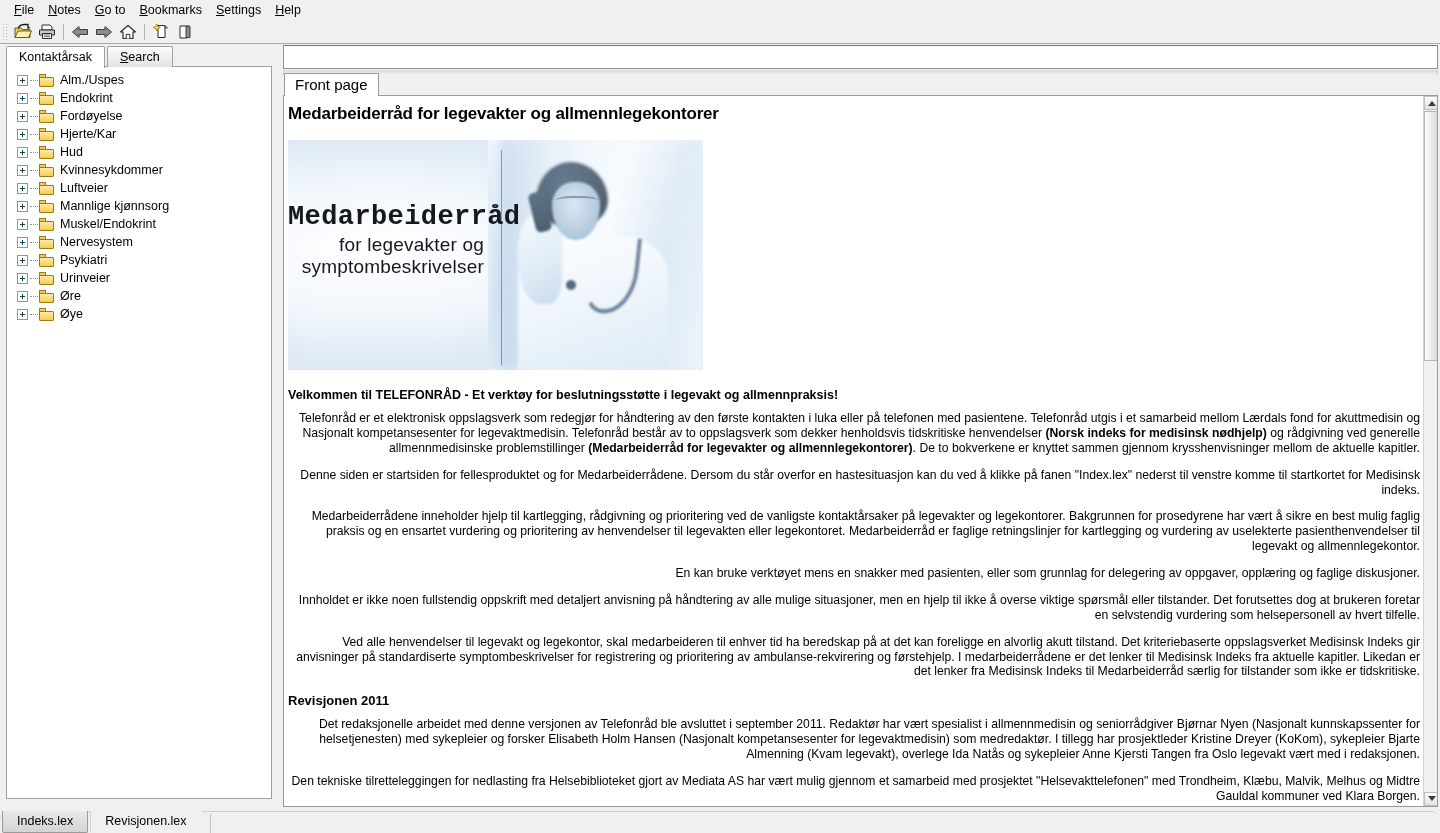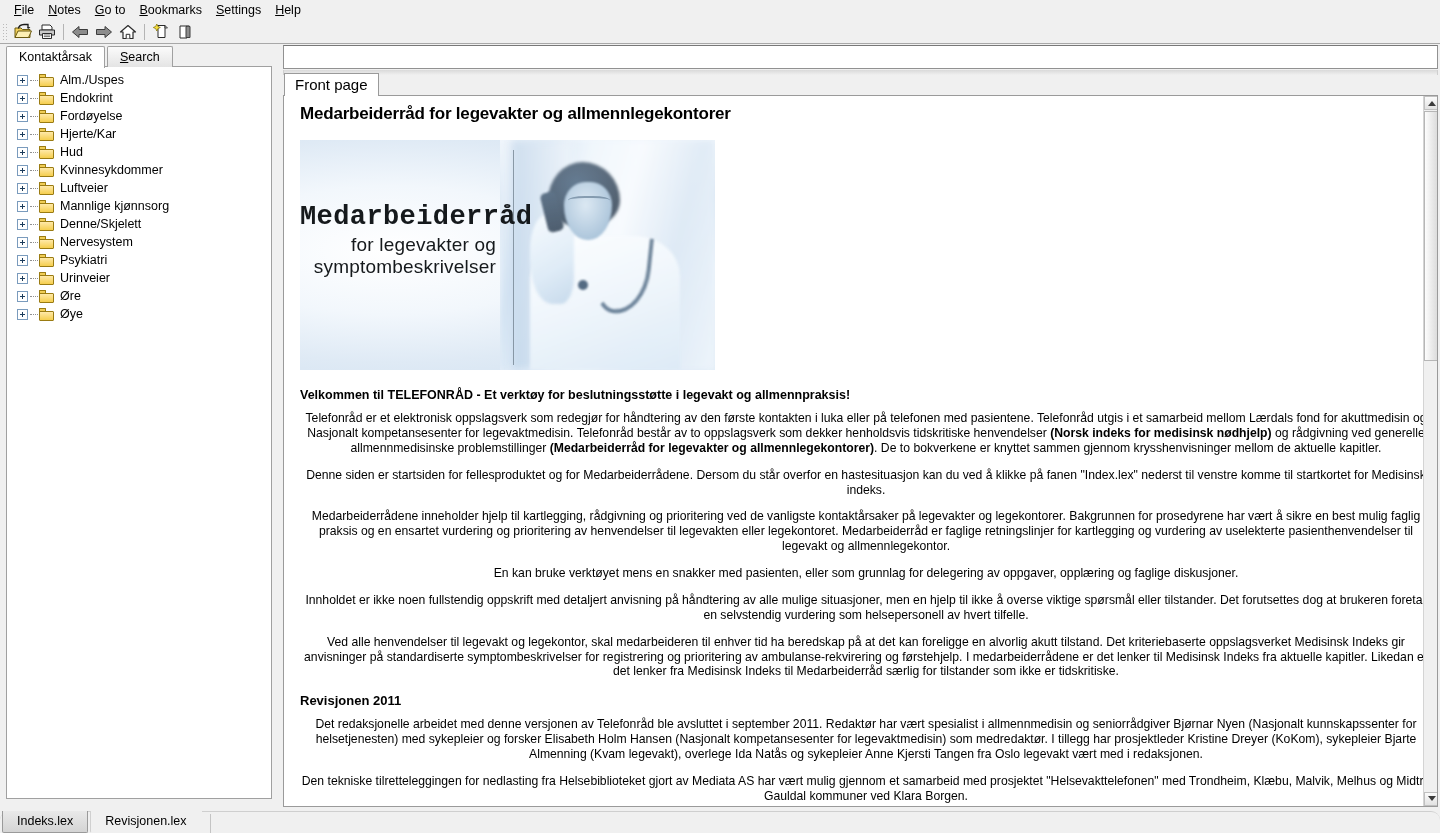--- a/index.html
+++ b/index.html
@@ -210,21 +210,21 @@
     left: 0; top: 50px;
     width: 1155px; height: 712px;
     background: #fff;
     border: 1px solid #9a9a9a;
     overflow: hidden;
   }
   #doccontent {
     position: absolute;
     left: 0; top: 0;
     width: 1140px; height: 710px;
-    padding: 6px 14px 10px 12px;
+    padding: 6px 14px 10px 0;
     overflow: hidden;
   }
   #vscroll {
     position: absolute;
     right: 0; top: 0;
     width: 14px; height: 710px;
     background: #f0f0f0;
     border-left: 1px solid #d4d4d4;
   }
   .sc-arrow {
@@ -373,21 +373,21 @@
   #banner .btext .l3 { font-size: 19px; letter-spacing: .2px; }
 
   .doc-body { margin: 18px 0 0 4px; width: 1132px; }
   .doc-h { font-size: 12.5px; font-weight: bold; margin: 0 0 9px 0; }
   .doc-h2 { font-size: 13px; font-weight: bold; margin: 14px 0 9px 0; }
   .doc-p {
     font-size: 12.2px;
     line-height: 1.22;
     margin: 0 0 12px 0;
     color: #000;
-    text-align: center;
+    text-align: right;
   }
   .doc-p b { font-weight: bold; }
 
   
   #bottombar {
     position: absolute;
     left: 0; bottom: 0;
     width: 1440px; height: 22px;
     background: #f0f0f0;
     display: flex;
@@ -578,21 +578,21 @@
             </span>
             <span class="tlabel">Mannlige kjønnsorg</span>
           </div>
           <div class="tnode">
             <span class="expander"></span>
             <span class="dots"></span>
             <span class="folder">
               <span class="ftab"></span>
               <span class="fbody"></span>
             </span>
-            <span class="tlabel">Denne/Skjelett</span>
+            <span class="tlabel">Muskel/Endokrint</span>
           </div>
           <div class="tnode">
             <span class="expander"></span>
             <span class="dots"></span>
             <span class="folder">
               <span class="ftab"></span>
               <span class="fbody"></span>
             </span>
             <span class="tlabel">Nervesystem</span>
           </div>

